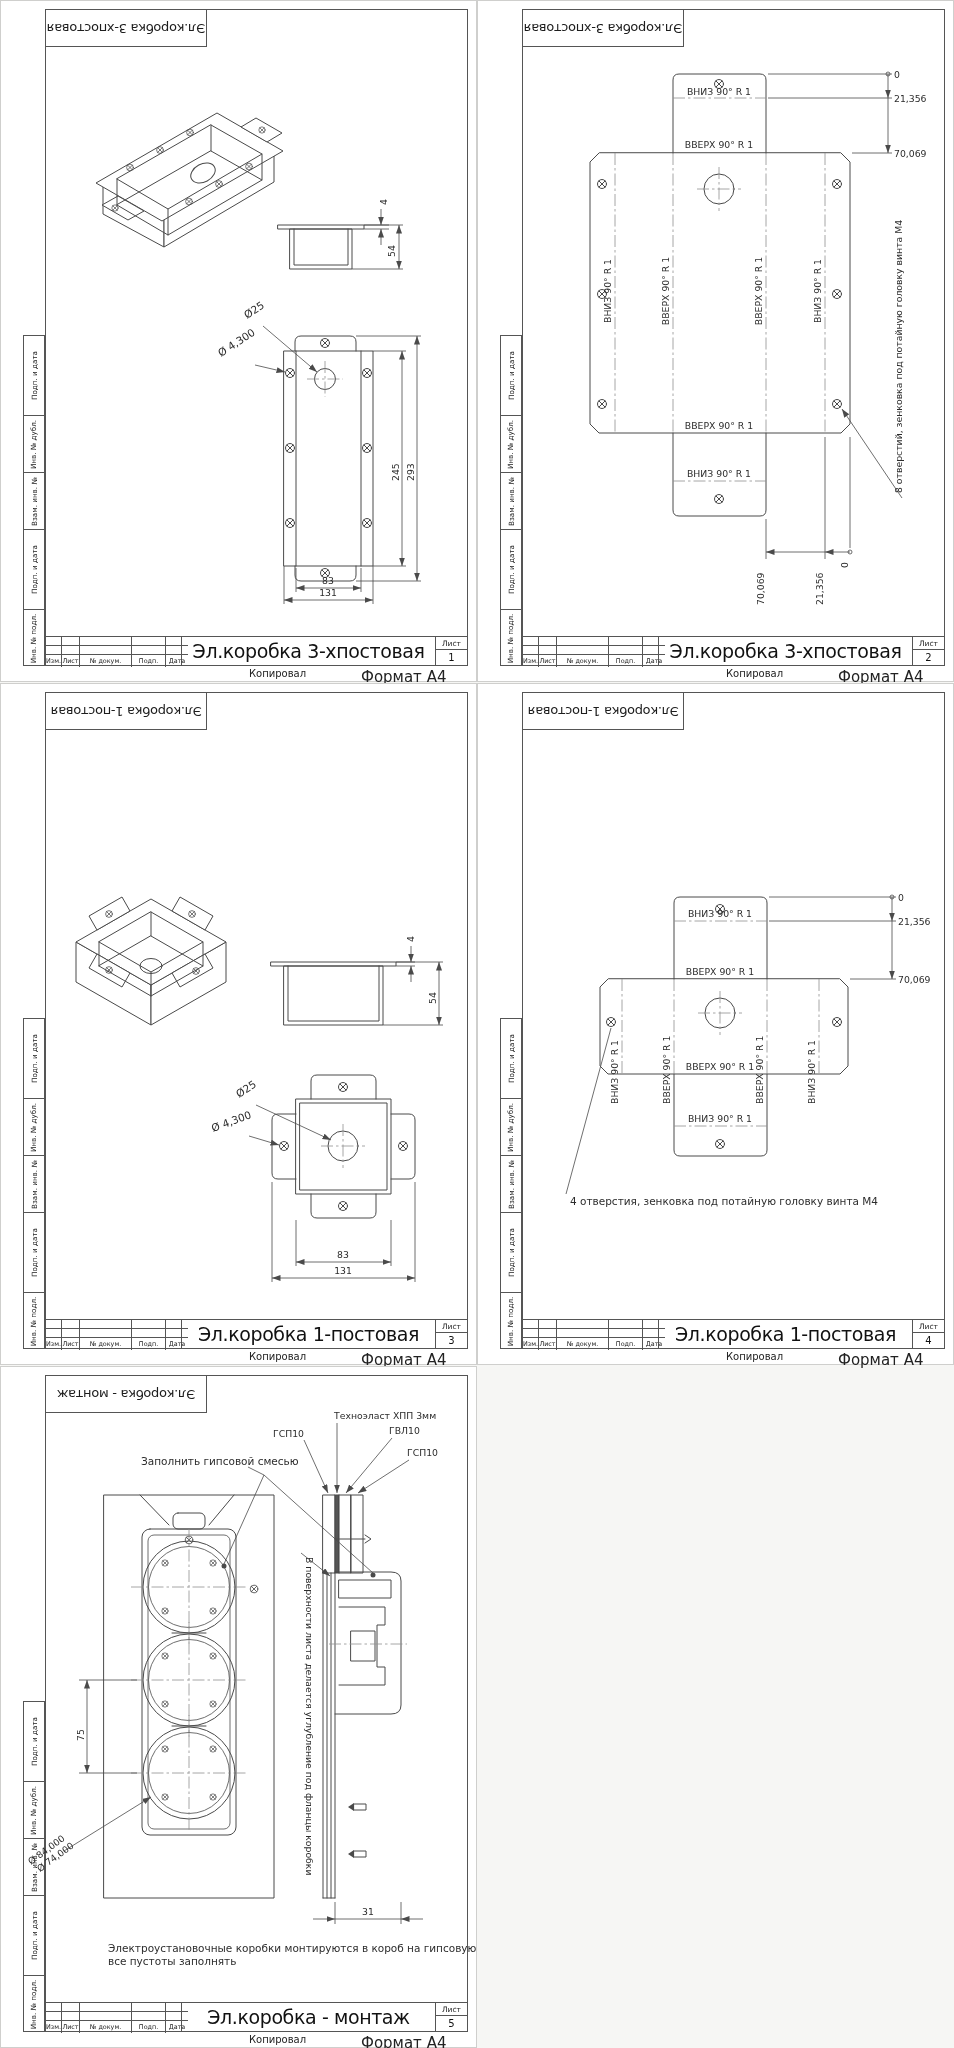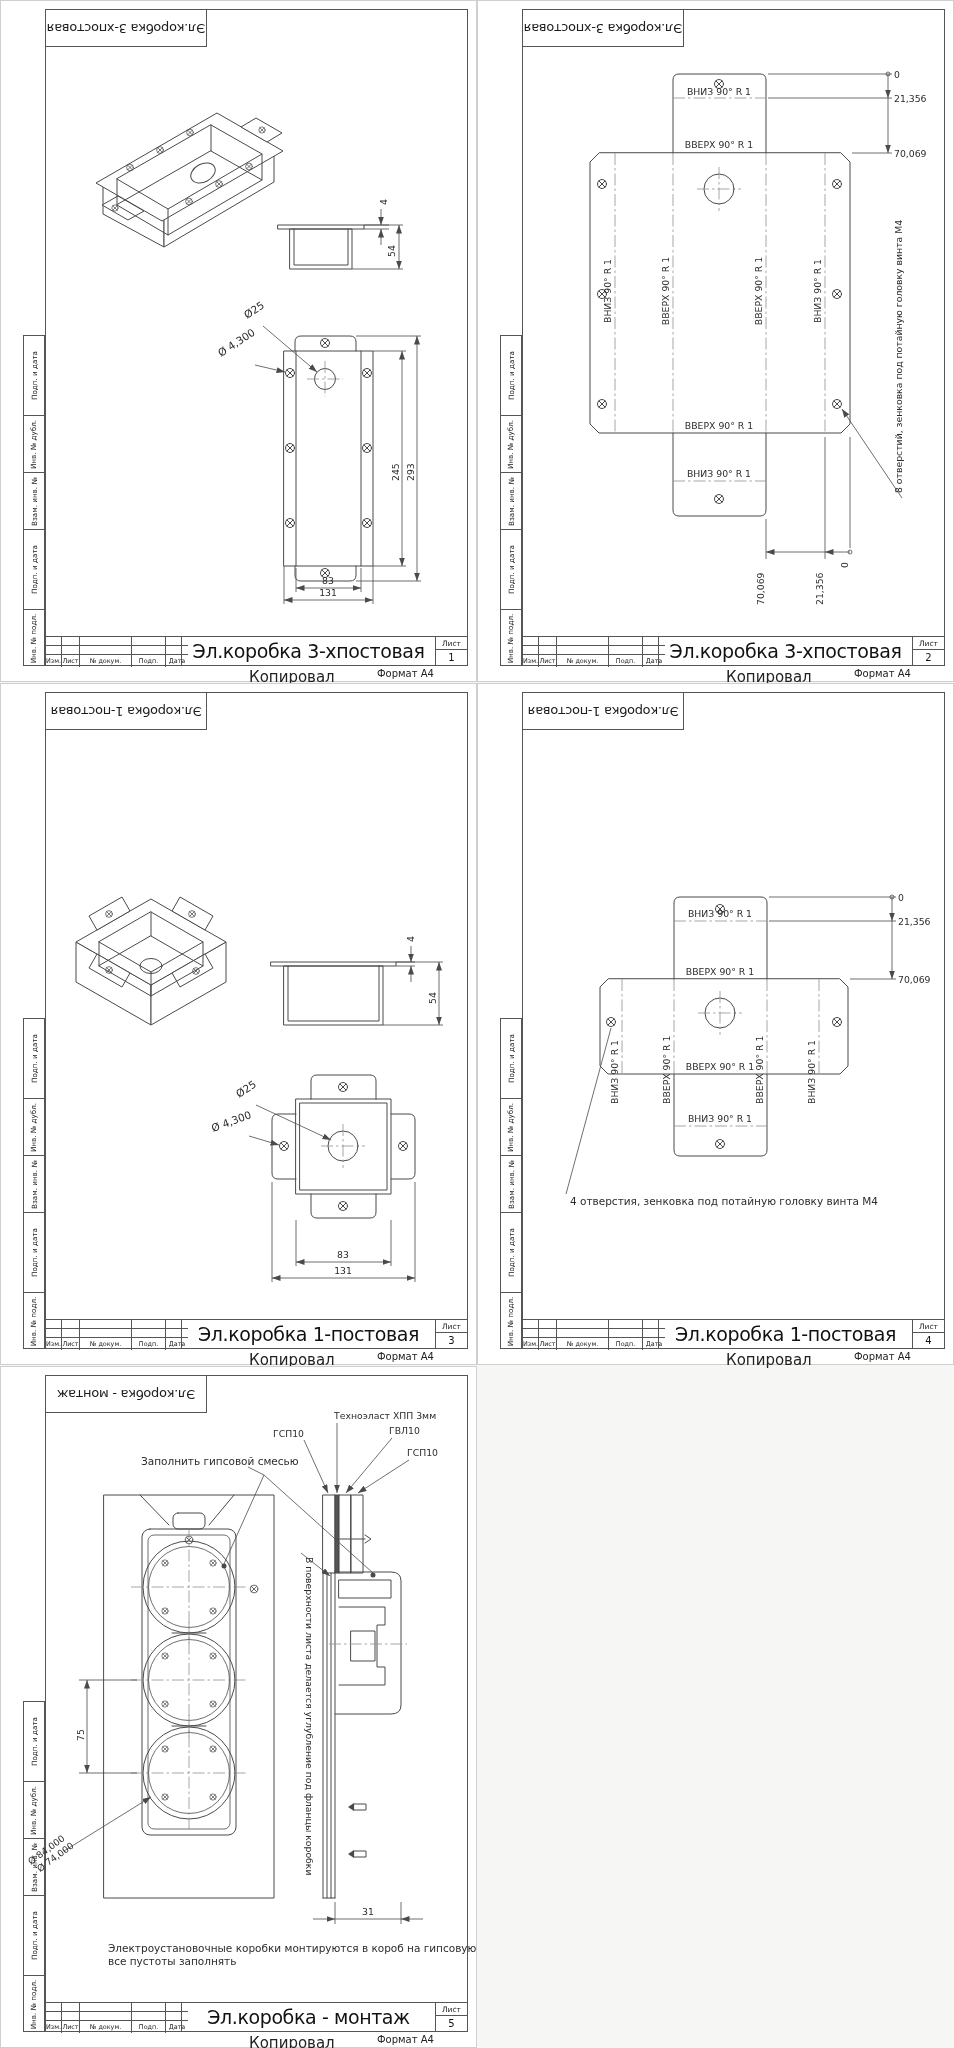--- a/index.html
+++ b/index.html
@@ -15,22 +15,22 @@
 .sbox span{display:inline-block;transform:rotate(-90deg);white-space:nowrap;font-size:7.2px;color:#222}
 .tb{position:absolute;left:44px;top:635px;width:423px;height:30px;border:1.2px solid #555;display:flex;background:#fff}
 .tb-l{width:136px;display:grid;grid-template-columns:16px 18px 52px 34px 22px;grid-template-rows:9px 9px 12px;border-right:1.2px solid #555}
 .tb-l div{border-right:1px solid #555;border-bottom:1px solid #555;font-size:6.4px;display:flex;align-items:center;justify-content:center;color:#222;white-space:nowrap;overflow:hidden}
 .tb-l div:nth-child(5n){border-right:none}
 .tb-l div:nth-child(n+11){border-bottom:none}
 .tb-title{flex:1;display:flex;align-items:center;justify-content:center;font-size:19px;letter-spacing:-0.4px;color:#111;white-space:nowrap}
 .tb-r{width:32px;border-left:1.2px solid #555;display:flex;flex-direction:column}
 .tb-r .lab{height:13px;border-bottom:1px solid #555;font-size:7.5px;display:flex;align-items:center;justify-content:center;color:#222}
 .tb-r .num{flex:1;display:flex;align-items:center;justify-content:center;font-size:10px;color:#111}
-.cop{position:absolute;left:248px;top:667px;font-size:15px;color:#222}
-.fmt{position:absolute;left:376px;top:667px;font-size:10px;color:#222}
+.cop{position:absolute;left:248px;top:667px;font-size:10px;color:#222}
+.fmt{position:absolute;left:360px;top:667px;font-size:15px;color:#222}
 svg.draw{position:absolute;left:0;top:0}
 .ln{stroke:#4a4a4a;stroke-width:1;fill:none;stroke-linejoin:round;stroke-linecap:round}
 .fw{fill:#fff;stroke:#4a4a4a;stroke-width:1;stroke-linejoin:round}
 .cl{stroke:#8f8f8f;stroke-width:.8;stroke-dasharray:12 3 2.5 3;fill:none}
 .dim{stroke:#4a4a4a;stroke-width:.8;fill:none}
 svg text{fill:#2c2c2c;font-size:10px;font-family:"DejaVu Sans",sans-serif}
 svg text.t9{font-size:9.3px}
 svg text.t10{font-size:10.5px}
 </style>
 </head>

